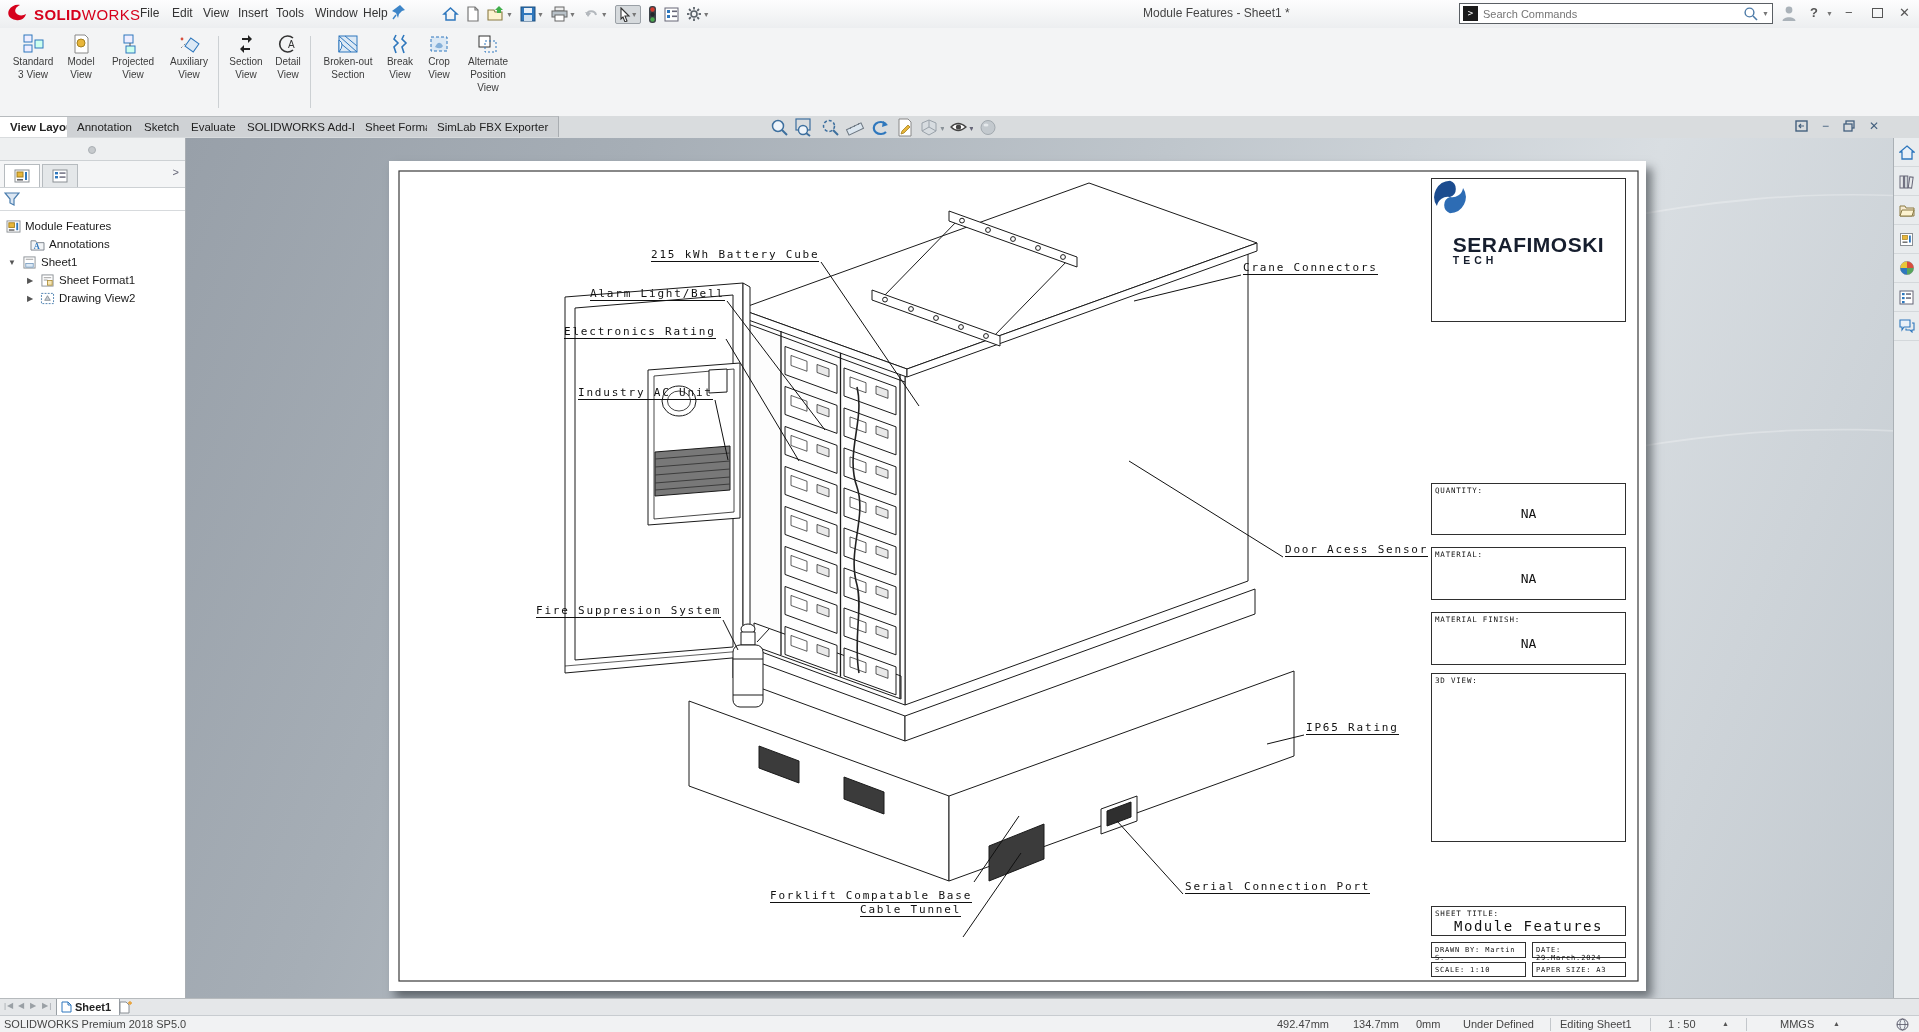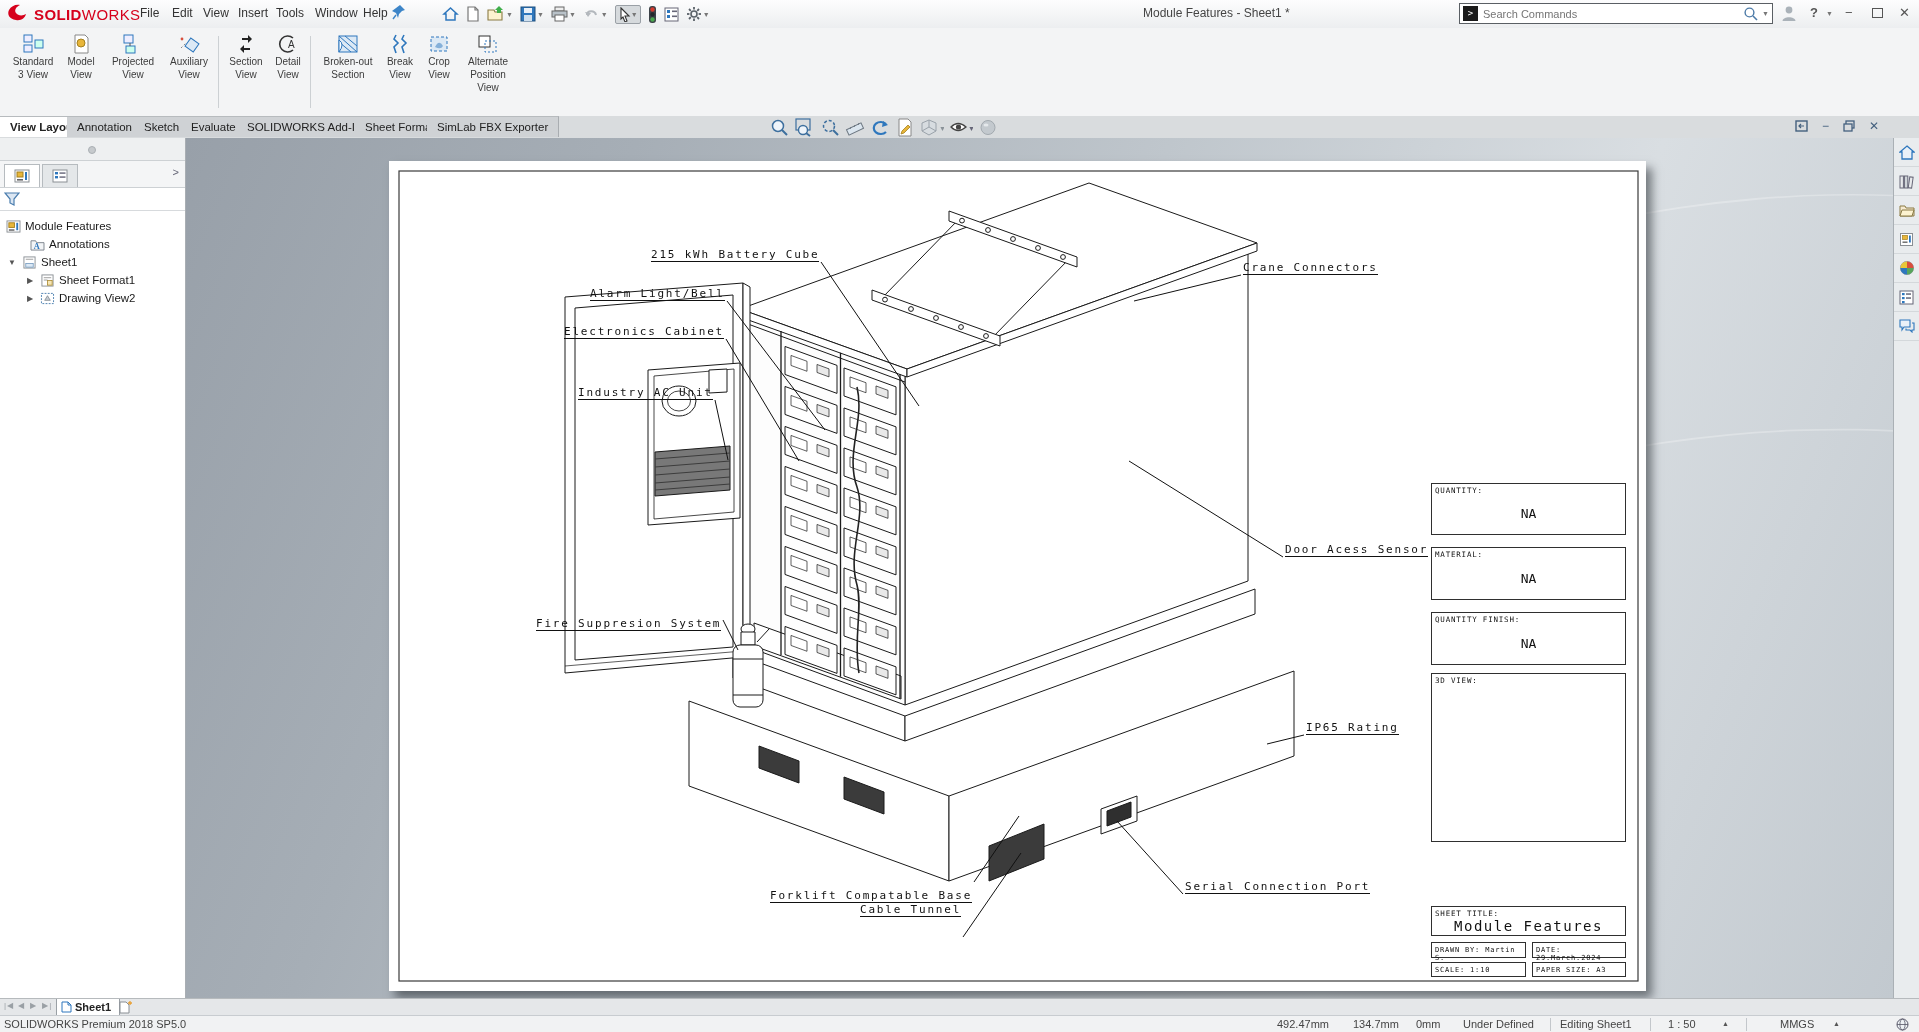--- a/index.html
+++ b/index.html
@@ -576,39 +576,51 @@
               <line x1="574" y1="776" x2="632" y2="692"></line>
               <line x1="794" y1="733" x2="728" y2="660"></line>
               <line x1="915" y1="574" x2="878" y2="583"></line>
               <line x1="894" y1="396" x2="740" y2="300"></line>
             </g>
         </svg>
 
         <div class="callout" style="left: 262px; top: 88px;">215 kWh Battery Cube</div>
         <div class="callout" style="left: 854px; top: 101px;">Crane Connectors</div>
         <div class="callout" style="left: 201px; top: 127px;">Alarm  Light/Bell</div>
-        <div class="callout" style="left: 175px; top: 165px;">Electronics Cabinet</div>
+        <div class="callout" style="left: 175px; top: 165px;">Electronics Rating</div>
         <div class="callout" style="left: 189px; top: 226px;">Industry AC Unit</div>
-        <div class="callout" style="left: 147px; top: 457px;">Fire Suppresion System</div>
+        <div class="callout" style="left: 147px; top: 444px;">Fire Suppresion System</div>
         <div class="callout" style="left: 381px; top: 708px; margin-top: 21px;">Forklift Compatable Base</div>
         <div class="callout" style="left: 471px; top: 743px;">Cable Tunnel</div>
         <div class="callout" style="left: 796px; top: 720px;">Serial Connection Port</div>
         <div class="callout" style="left: 917px; top: 561px;">IP65 Rating</div>
         <div class="callout" style="left: 896px; top: 383px;">Door Acess Sensor</div>
 
+        <div class="tb-box" style="top:17px;height:144px">
+          <div class="logo-wrap">
+            <svg width="36" height="36" viewBox="0 0 40 40">
+              <path d="M20 2 A18 18 0 0 0 5.5 30 A12 12 0 0 1 20 20 A9.5 9.5 0 0 0 20 2 Z" fill="#1c4c8f"></path>
+              <path d="M20 38 A18 18 0 0 0 34.5 10 A12 12 0 0 1 20 20 A9.5 9.5 0 0 0 20 38 Z" fill="#2d6cb4"></path>
+            </svg>
+            <div>
+              <div class="logo-name">SERAFIMOSKI</div>
+              <div class="logo-sub">TECH</div>
+            </div>
+          </div>
+        </div>
         <div class="tb-box" style="top:322px;height:52px">
           <span class="tb-label">QUANTITY:</span>
           <span class="tb-val" style="top:22px;font-size:13px">NA</span>
         </div>
         <div class="tb-box" style="top:386px;height:53px">
           <span class="tb-label">MATERIAL:</span>
           <span class="tb-val" style="top:23px;font-size:13px">NA</span>
         </div>
         <div class="tb-box" style="top:451px;height:53px">
-          <span class="tb-label">QUANTITY FINISH:</span>
+          <span class="tb-label">MATERIAL FINISH:</span>
           <span class="tb-val" style="top:23px;font-size:13px">NA</span>
         </div>
         <div class="tb-box" style="top:512px;height:169px">
           <span class="tb-label">3D VIEW:</span>
         </div>
         <div class="tb-box" style="top:745px;height:30px">
           <span class="tb-label">SHEET TITLE:</span>
           <span class="tb-val" style="top:11px;font-size:14px;letter-spacing:1.5px">Module Features</span>
         </div>
         <div class="tb-box" style="top:781px;height:16px;width:95px">

